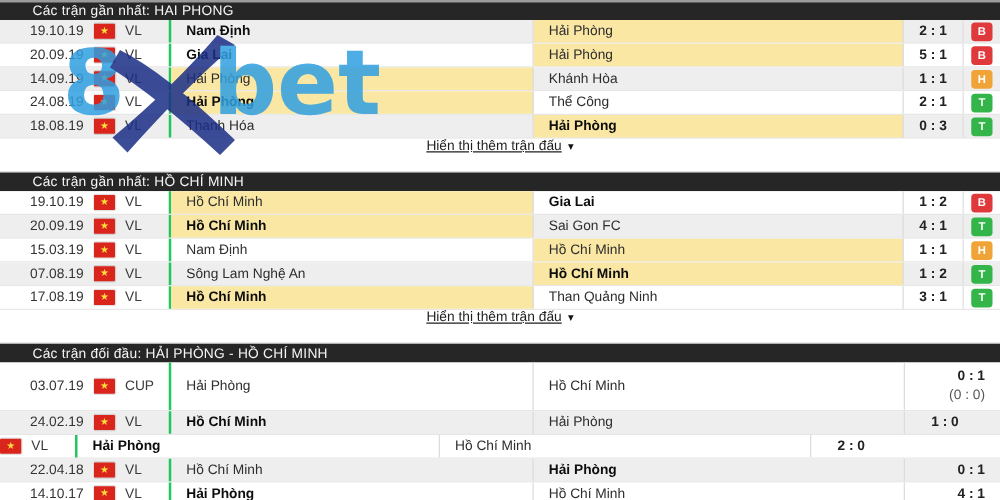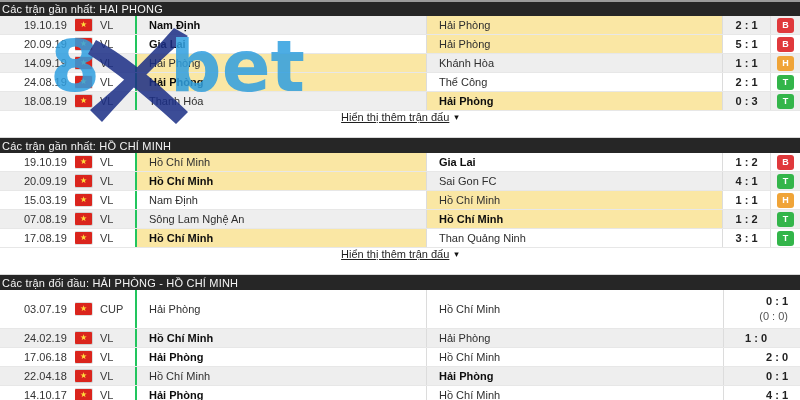--- a/index.html
+++ b/index.html
@@ -5,21 +5,21 @@
   html,body{margin:0;padding:0;}
   body{
     width:800px;height:400px;overflow:hidden;background:#fff;
     font-family:"Liberation Sans","DejaVu Sans",sans-serif;font-size:11px;color:#2e2e2e;
     position:relative;
   }
   .wrap{position:relative;width:800px;height:400px;overflow:hidden;}
 
   .section-header{
     height:15px;background:#262626;color:#f4f4f4;
-    display:flex;align-items:center;padding-left:2px;box-sizing:border-box;
+    display:flex;align-items:center;padding-left:26px;box-sizing:border-box;
     letter-spacing:.2px;
   }
   .section-header.first{border-top:2px solid #9b9b9b;height:16px;}
 
   .row{
     display:flex;height:19px;box-sizing:border-box;
     border-bottom:1px solid #e7e7e7;background:#fff;
   }
   .row.shaded{background:#eeeeee;}
   .row.tall{height:39px;justify-content:center;}
@@ -280,30 +280,29 @@
           </span>
     </div>
     <div class="cell c-league">VL</div>
     <div class="cell c-home team-bold">Hồ Chí Minh</div>
     <div class="cell c-away" style="border-right: none;">Hải Phòng</div>
     <div class="cell c-score wide" style="border-left: 1px solid rgb(220, 220, 220); align-items: center;">
       <div class="ft">1 : 0</div>
     </div>
   </div>
       <div class="row">
-    <div class="cell c-date">17.06.18</div>
     <div class="cell c-flag">
       <span class="flag">
             <span class="star">★</span>
           </span>
     </div>
     <div class="cell c-league">VL</div>
     <div class="cell c-home team-bold">Hải Phòng</div>
     <div class="cell c-away" style="border-right: none;">Hồ Chí Minh</div>
-    <div class="cell c-score wide" style="border-left: 1px solid rgb(220, 220, 220);">
+    <div class="cell c-score wide" style="border-left: 1px solid rgb(220, 220, 220); align-items: center;">
       <div class="ft">2 : 0</div>
     </div>
   </div>
       <div class="row shaded">
     <div class="cell c-date">22.04.18</div>
     <div class="cell c-flag">
       <span class="flag">
             <span class="star">★</span>
           </span>
     </div>

